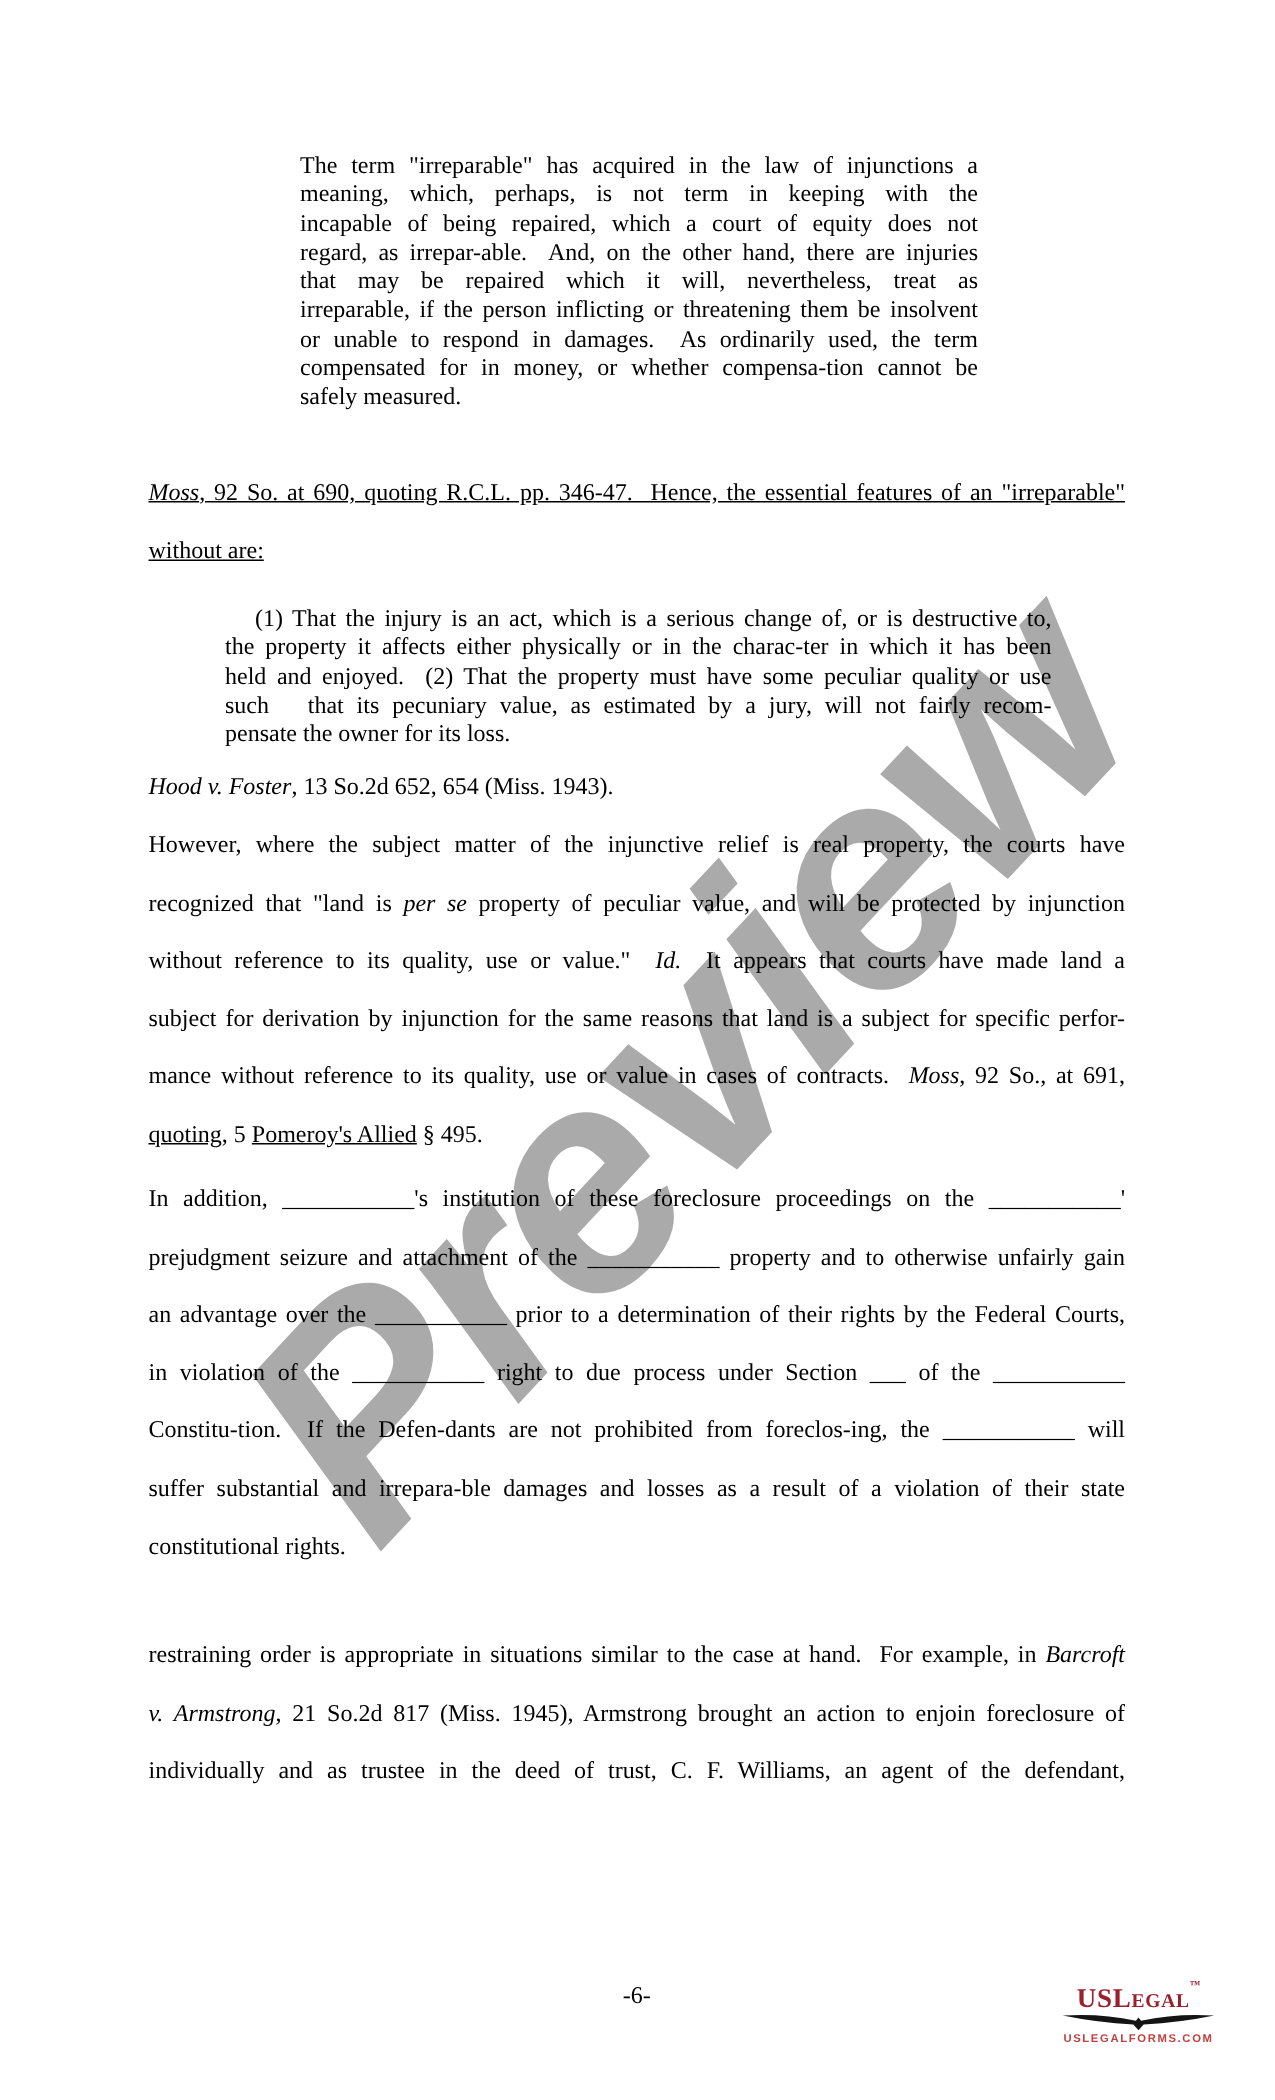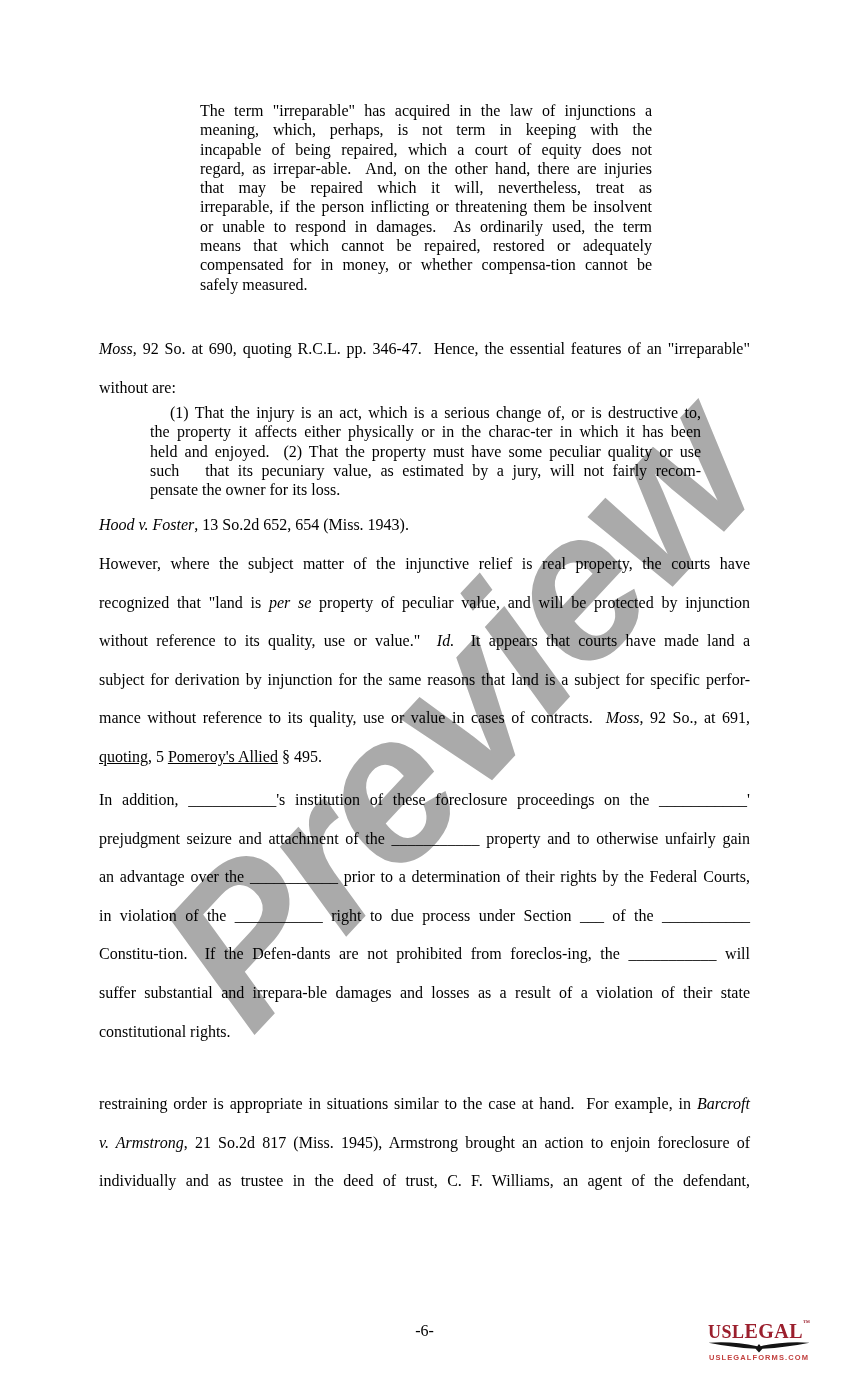--- a/index.html
+++ b/index.html
@@ -58,21 +58,21 @@
     z-index: 1;
     line-height: 1;
   }
   .logo .brand {
     font-family: "Liberation Serif", serif;
     font-weight: 700;
     color: #9b1f2d;
     white-space: nowrap;
   }
   .logo .brand .b1 { font-size: 18px; letter-spacing: 0.5px; }
-  .logo .brand .b2 { font-size: 20px; letter-spacing: 0.5px; }
+  .logo .brand .b2 { font-size: 13px; letter-spacing: 0.5px; }
   .logo .brand .tm { font-size: 7px; vertical-align: 13px; letter-spacing: 0; }
   .logo .wings { display: block; margin: 0 auto; margin-top: 0px; }
   .logo .site {
     margin-top: 1px;
     font-family: "Liberation Sans", sans-serif;
     font-weight: 700;
     font-size: 7.5px;
     letter-spacing: 1.1px;
     color: #c2403f;
     white-space: nowrap;
@@ -86,26 +86,25 @@
   <div class="watermark">Preview</div>
 
   <div class="block bq" style="left:200px; top:101px; width:452px;">
       <div class="line"><span>The term "irreparable" has acquired in the law of injunctions a</span></div>
       <div class="line"><span>meaning, which, perhaps, is not term in keeping with the</span></div>
       <div class="line"><span>incapable of being repaired, which a court of equity does not</span></div>
       <div class="line"><span>regard, as irrepar-able.&nbsp; And, on the other hand, there are injuries</span></div>
       <div class="line"><span>that may be repaired which it will, nevertheless, treat as</span></div>
       <div class="line"><span>irreparable, if the person inflicting or threatening them be insolvent</span></div>
       <div class="line"><span>or unable to respond in damages.&nbsp; As ordinarily used, the term</span></div>
-      <div class="line"><span>means that which cannot be repaired, restored or adequately</span></div>
       <div class="line"><span>compensated for in money, or whether compensa-tion cannot be</span></div>
       <div class="line last"><span>safely measured.</span></div>
     </div>
 
-  <div class="block body-par" style="left:99px; top:330px; width:651px;">
+  <div class="block body-par" style="left:99px; top:310px; width:651px;text-decoration:underline;">
       <div class="line"><span class="i">Moss</span><span>, 92 So. at 690, quoting R.C.L. pp. 346-47.&nbsp; Hence, the essential features of an "irreparable"</span></div>
       <div class="line last"><span>without are:</span></div>
     </div>
 
   <div class="block bq indent-first" style="left:150px; top:403px; width:551px;">
       <div class="line"><span>(1) That the injury is an act, which is a serious change of, or is destructive to,</span></div>
       <div class="line"><span>the property it affects either physically or in the charac-ter in which it has been</span></div>
       <div class="line"><span>held and enjoyed.&nbsp; (2) That the property must have some peculiar quality or use</span></div>
       <div class="line"><span>such &nbsp; that its pecuniary value, as estimated by a jury, will not fairly recom-</span></div>
       <div class="line last"><span>pensate the owner for its loss.</span></div>

